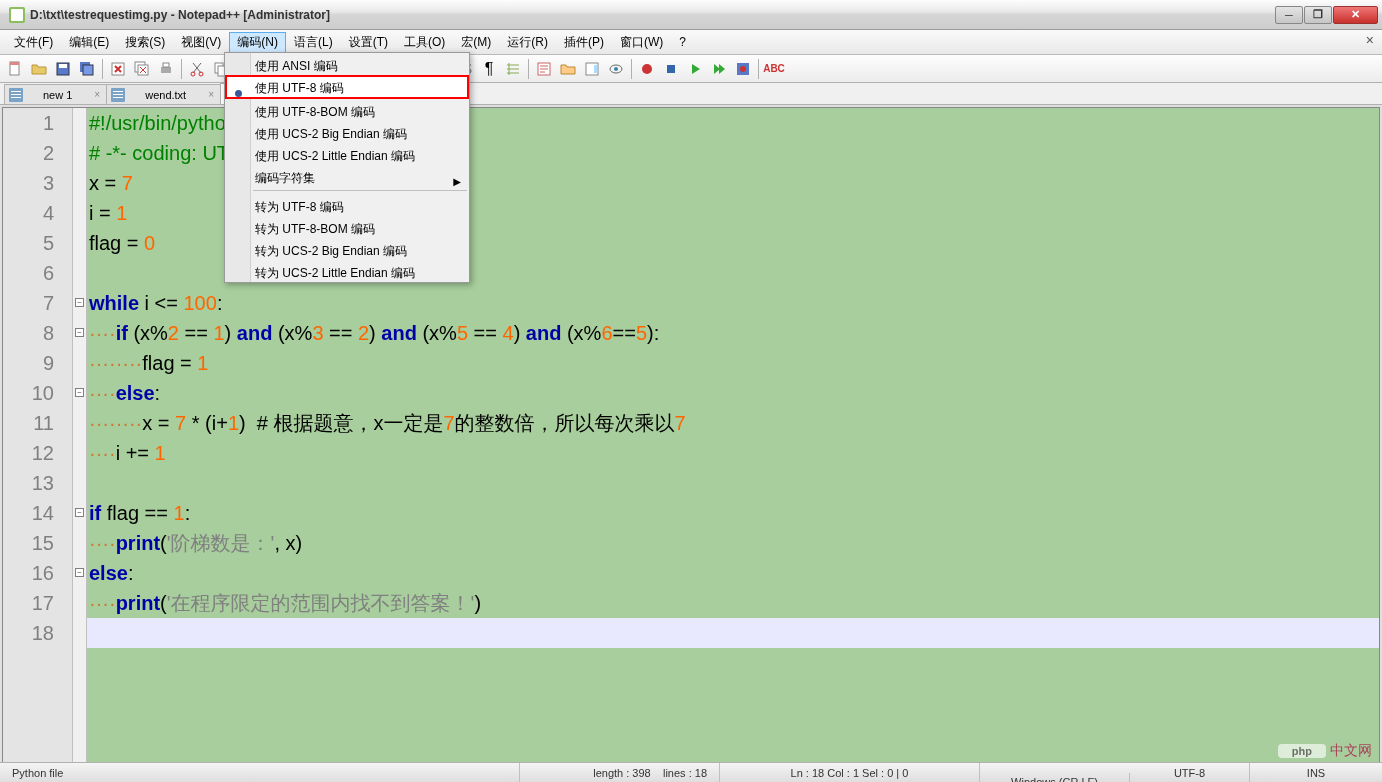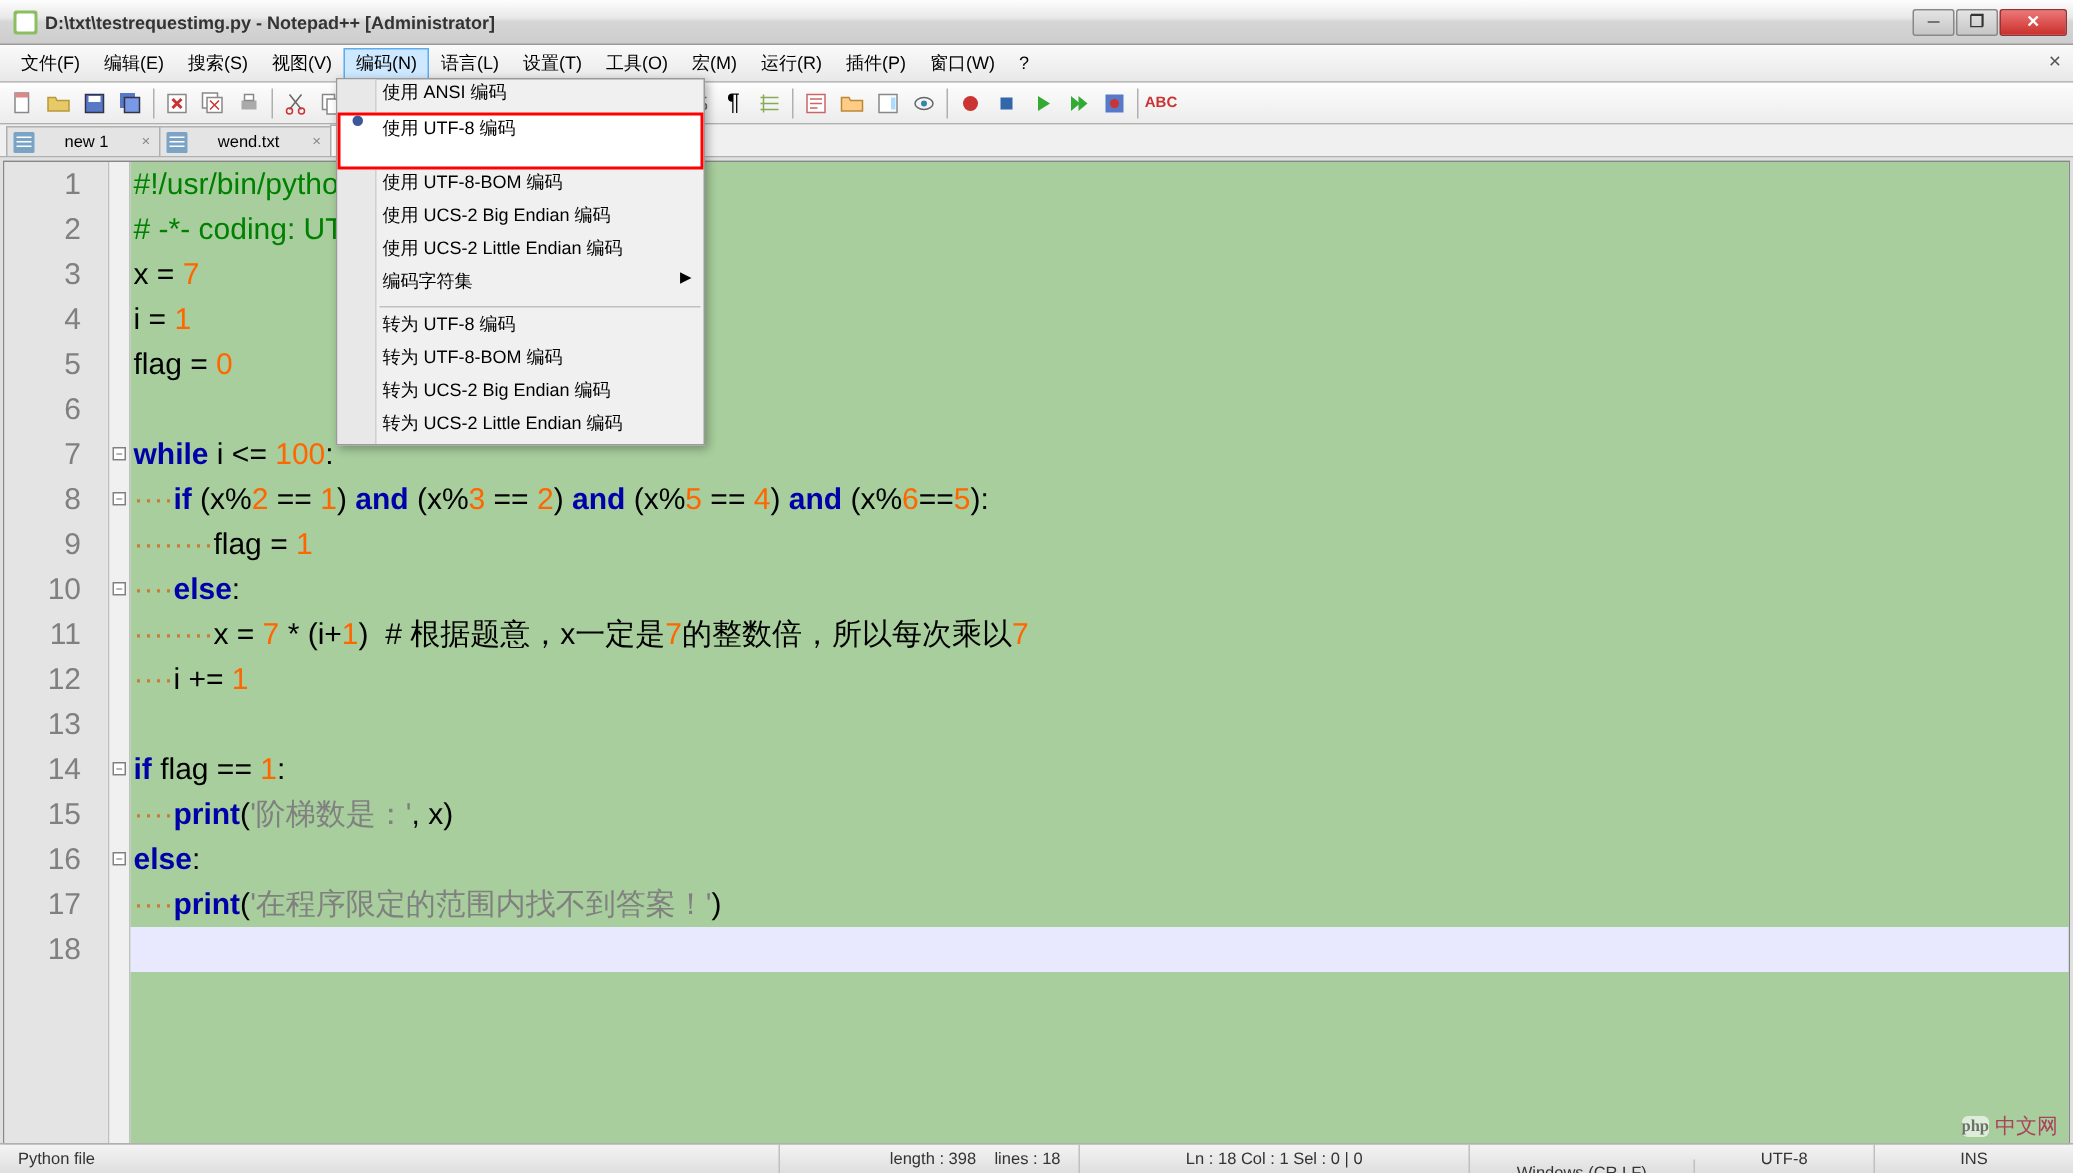--- a/index.html
+++ b/index.html
@@ -41,34 +41,34 @@
 .code { flex: 1; font-family: Consolas, "Courier New", monospace; font-size: 20px; line-height: 30px; background: #a7ce9c; position: relative; white-space: pre; color: #000; }
 .code-line { height: 30px; padding-left: 2px; }
 .code-line.current { background: #e8e8ff; }
 .tok-comment { color: #008000; }
 .tok-kw { color: #0000AA; font-weight: bold; }
 .tok-num { color: #ff6600; }
 .tok-str { color: #808080; }
 .leading-dots { color: #cc7832; letter-spacing: 0; }
 
 .dropdown { position: absolute; left: 224px; top: 52px; width: 246px; background: #f0f0f0; border: 1px solid #9a9a9a; box-shadow: 2px 2px 6px rgba(0,0,0,.3); z-index: 100; font-size: 12px; }
-.dropdown-item { height: 22px; display: flex; align-items: flex-start; padding-left: 30px; position: relative; }
-.dropdown-item.highlighted { background: #fff; border: 2px solid #ff0000; padding-left: 28px; height: 38px; }
+.dropdown-item { height: 22px; display: flex; align-items: flex-end; padding-left: 30px; position: relative; }
+.dropdown-item.highlighted { background: #fff; border: 2px solid #ff0000; padding-left: 28px; height: 24px; }
 .dropdown-item .radio { position: absolute; left: 8px; width: 7px; height: 7px; border-radius: 50%; background: #3b5998; }
 .dropdown-item .submenu-arrow { position: absolute; right: 8px; font-size: 10px; }
 .dropdown-sep { height: 1px; background: #c0c0c0; margin: 3px 2px 3px 28px; }
 .dropdown-icon-col { position: absolute; left: 0; top: 0; bottom: 0; width: 26px; background: #e8e8e8; border-right: 1px solid #d0d0d0; }
 
 .statusbar { height: 20px; background: linear-gradient(to bottom, #f4f4f4, #dedede); border-top: 1px solid #b0b0b0; display: flex; align-items: center; font-size: 11px; color: #333; position: absolute; bottom: 0; left: 0; right: 0; }
 .statusbar-cell { padding: 0 12px; border-right: 1px solid #c0c0c0; height: 100%; display: flex; align-items: center; }
 .statusbar-cell.first { flex: 0 0 520px; }
 .statusbar-cell.stretch { flex: 0 0 150px; }
 
 .watermark { position: absolute; right: 10px; bottom: 22px; font-size: 14px; color: #aa3355; font-family: "Microsoft YaHei"; opacity: .9; display: flex; align-items: center; gap: 4px; }
-.watermark .logo { background: rgba(255,255,255,.7); border-radius: 4px; padding: 1px 0; font-size: 11px; color: #666; font-weight: bold; font-family: Liberation Serif, serif; }
+.watermark .logo { background: rgba(255,255,255,.7); border-radius: 4px; padding: 1px 14px; font-size: 11px; color: #666; font-weight: bold; }
 </style>
 </head>
 <body>
 
 <div class="titlebar">
   <div class="titlebar-icon"></div>
   <div class="titlebar-title">D:\txt\testrequestimg.py - Notepad++ [Administrator]</div>
   <div class="titlebar-btns">
     <div class="titlebar-btn min">─</div>
     <div class="titlebar-btn max">❐</div>

